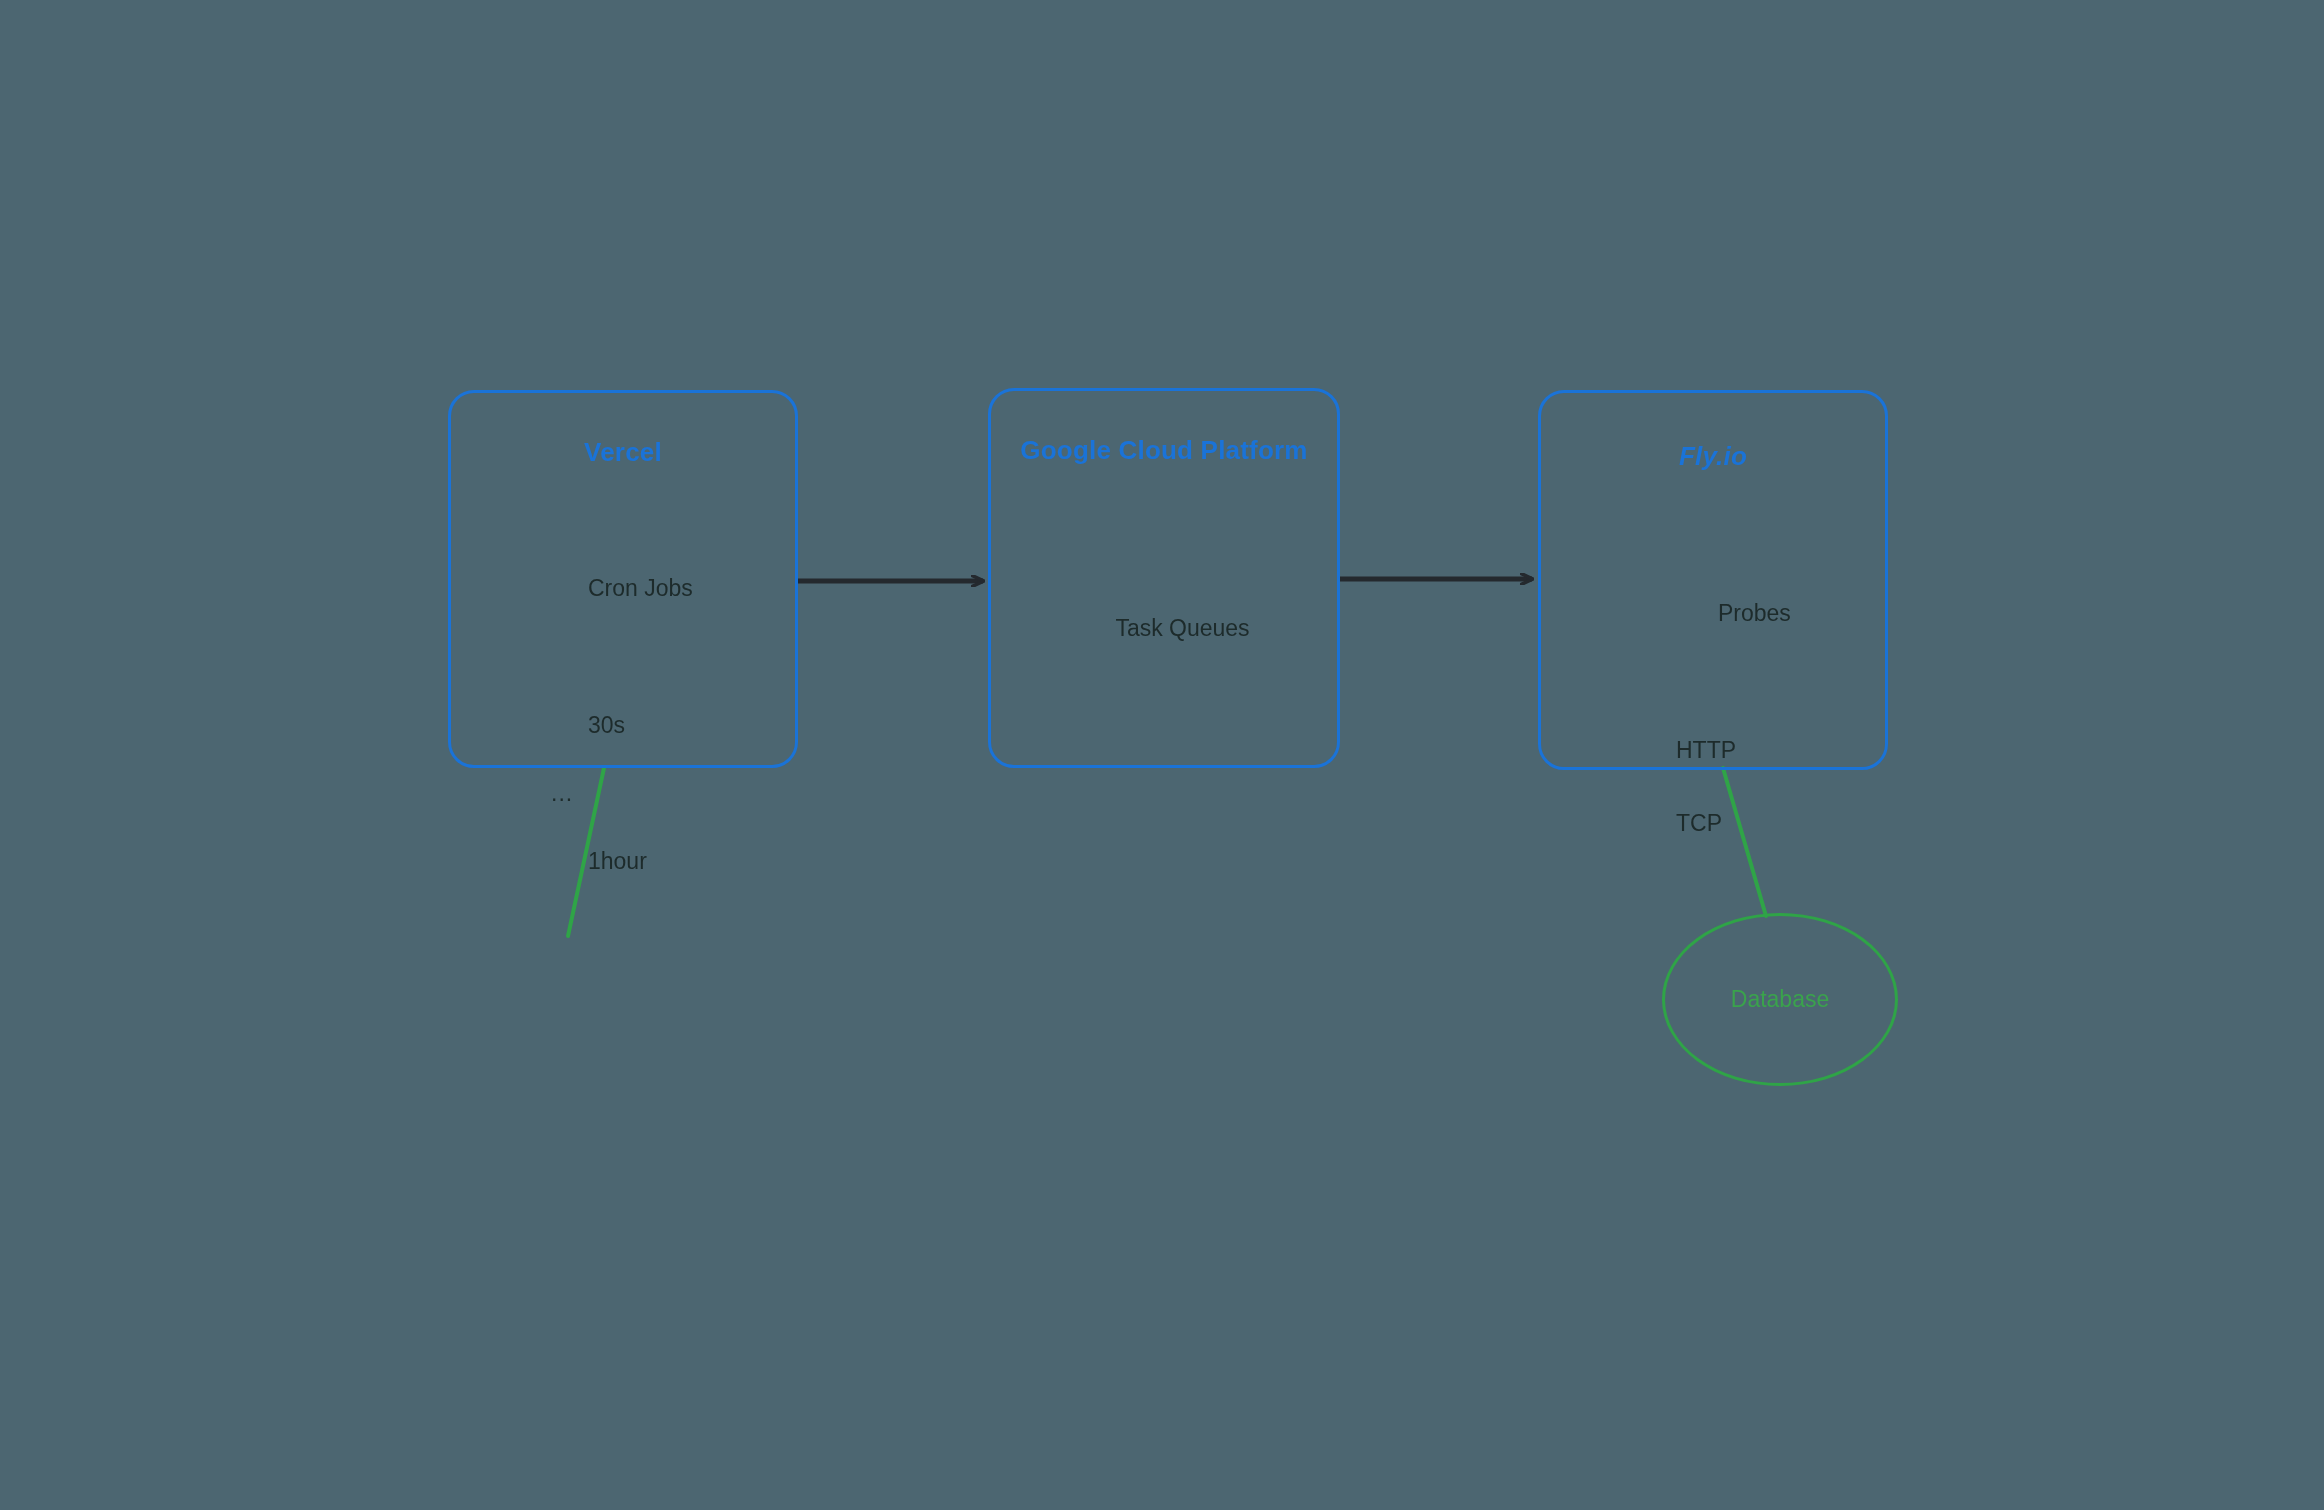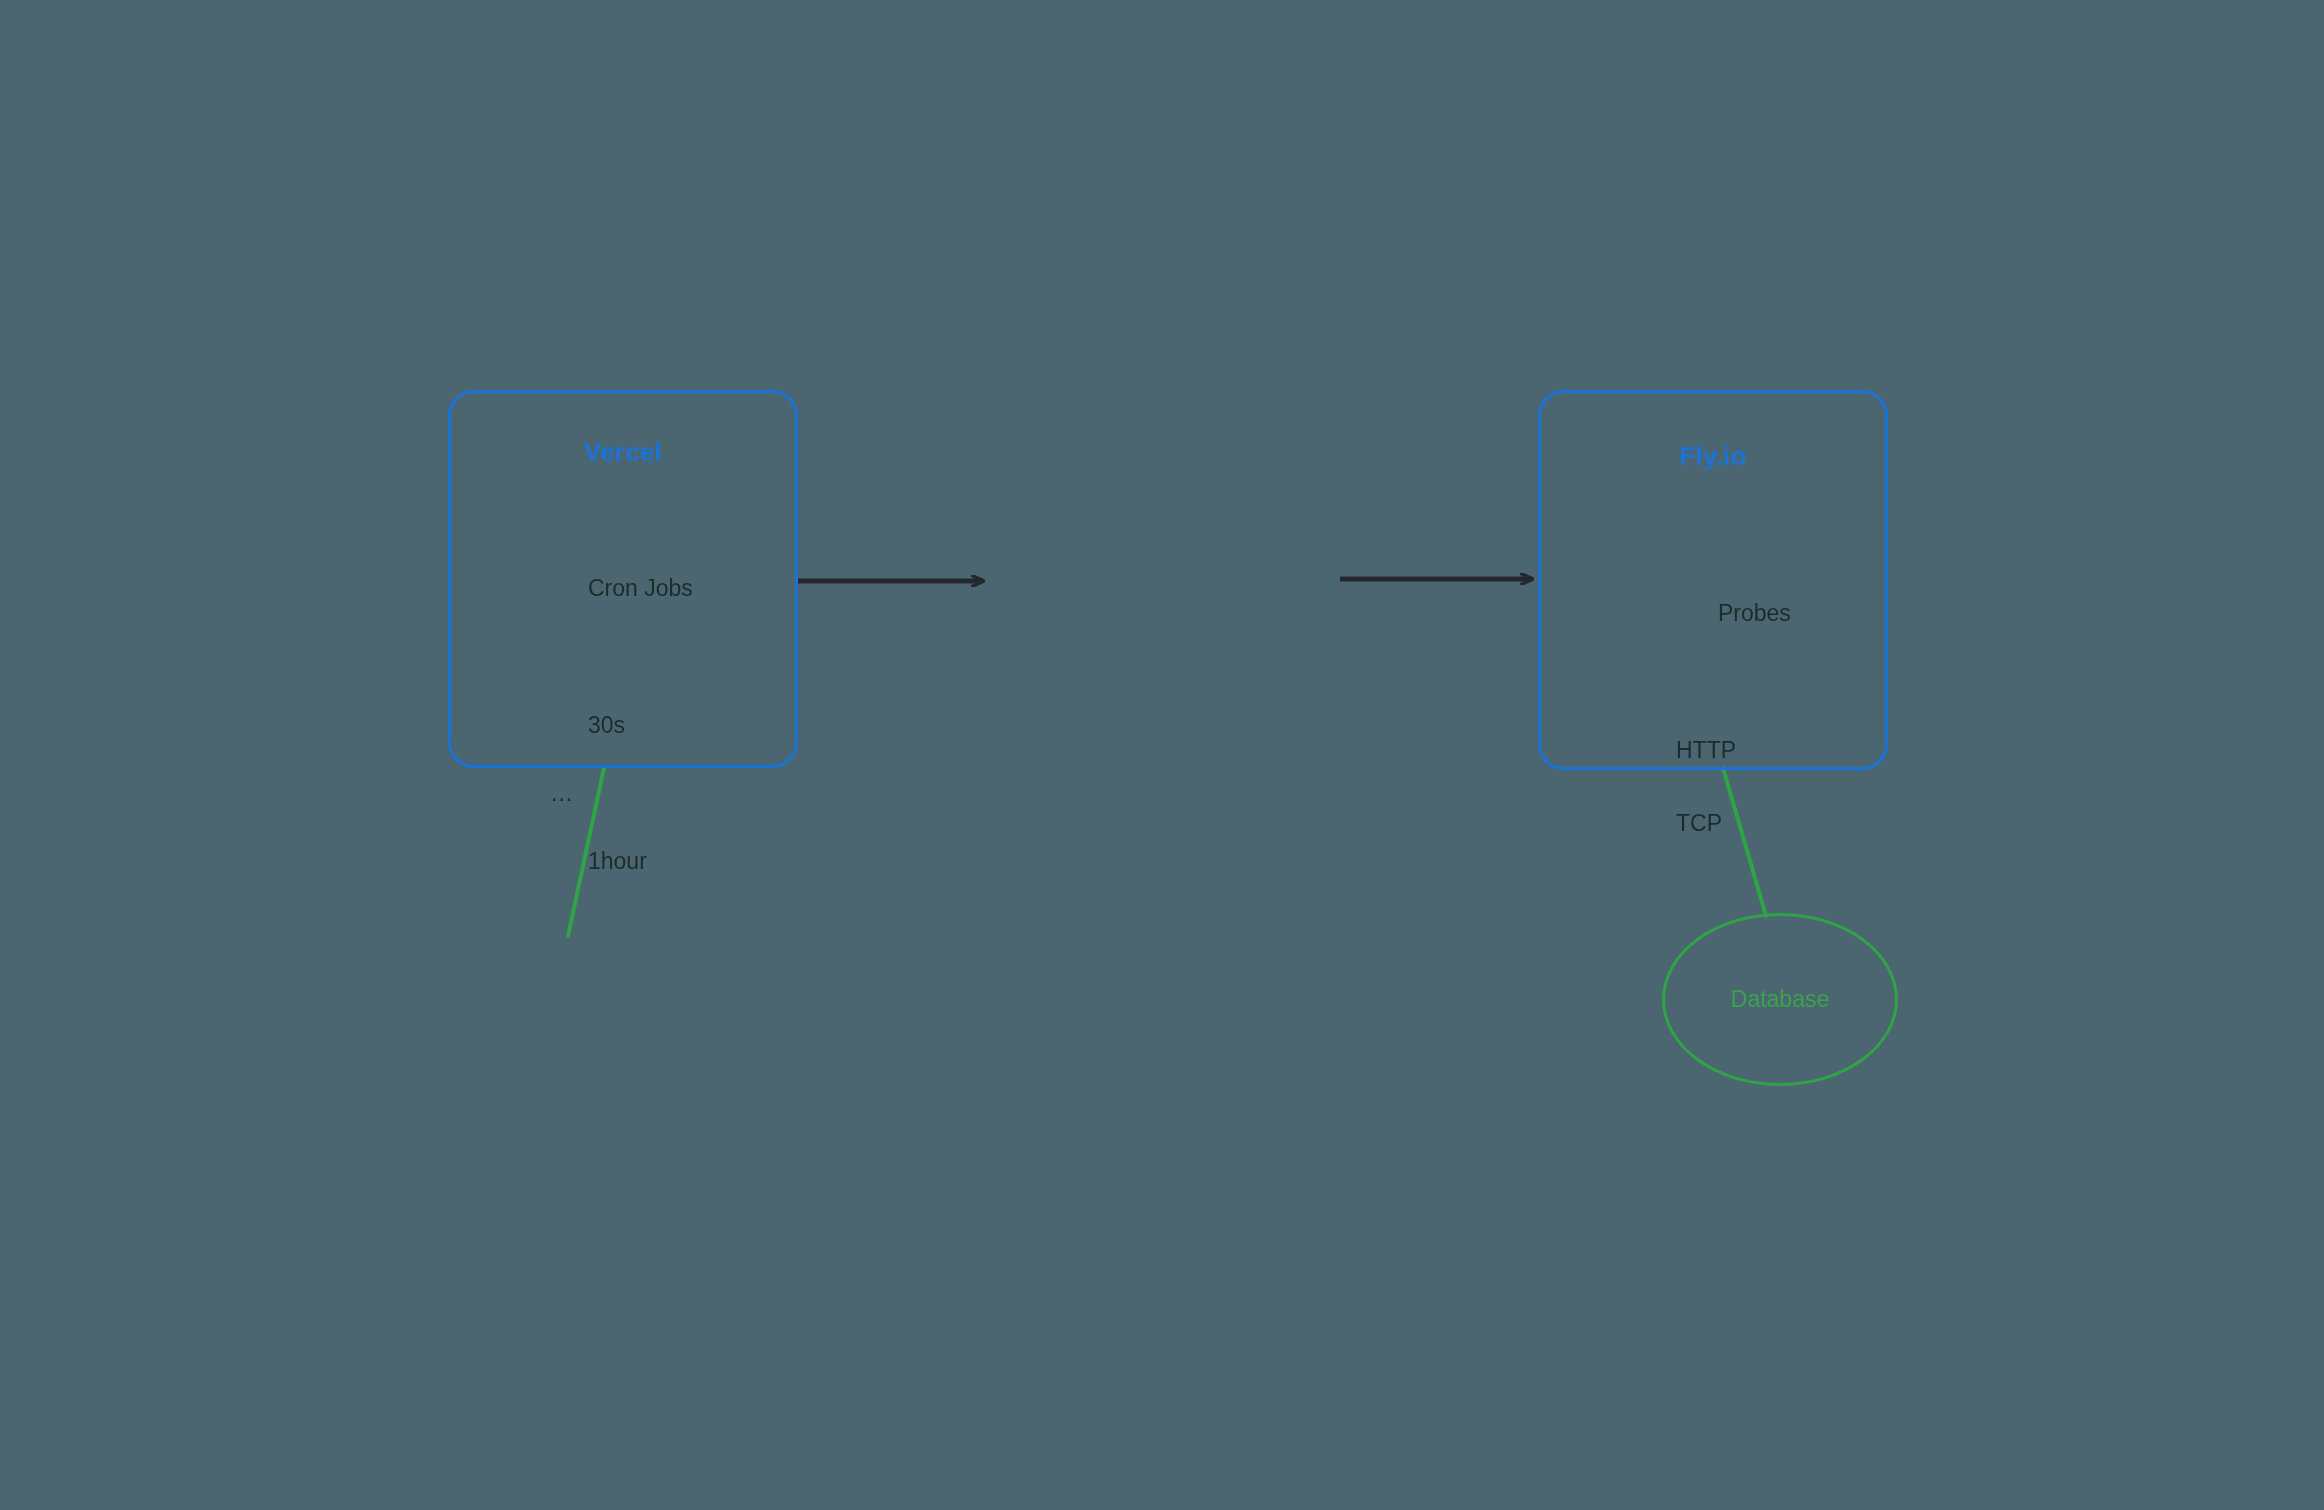--- a/index.html
+++ b/index.html
@@ -114,23 +114,29 @@
     <div class="node-title" style="top:44px;">Vercel</div>
     <div class="node-body" style="left:100px; top:138px;">
       <span class="body-line">Cron Jobs</span>
       <span class="body-gap"></span>
       <span class="body-line">30s</span>
       <span class="body-dots">...</span>
       <span class="body-line">1hour</span>
     </div>
   </div>
 
+  <div class="node-box" style="left:988px; top:388px; width:352px; height:380px;">
+    <div class="node-title" style="top:44px;">Google Cloud Platform</div>
+    <div class="node-body" style="left:0; right:0; top:180px; text-align:center;">
+      <span class="body-line">Task Queues</span>
+    </div>
+  </div>
 
   <div class="node-box" style="left:1538px; top:390px; width:350px; height:380px;">
-    <div class="node-title" style="top:48px;">Fly.io</div>
+    <div class="node-title" style="top:48px;font-style:italic;">Fly.io</div>
     <div class="node-body" style="left:140px; top:163px;">
       <span class="body-line">Probes</span>
       <span class="body-gap"></span>
       <span class="body-line" style="margin-left:-5px;">HTTP</span>
       <span class="body-line" style="margin-left:-5px; margin-top:4px;">TCP</span>
     </div>
   </div>
 
 
   <div class="node-ellipse" style="left:1662px; top:913px; width:236px; height:173px;">

